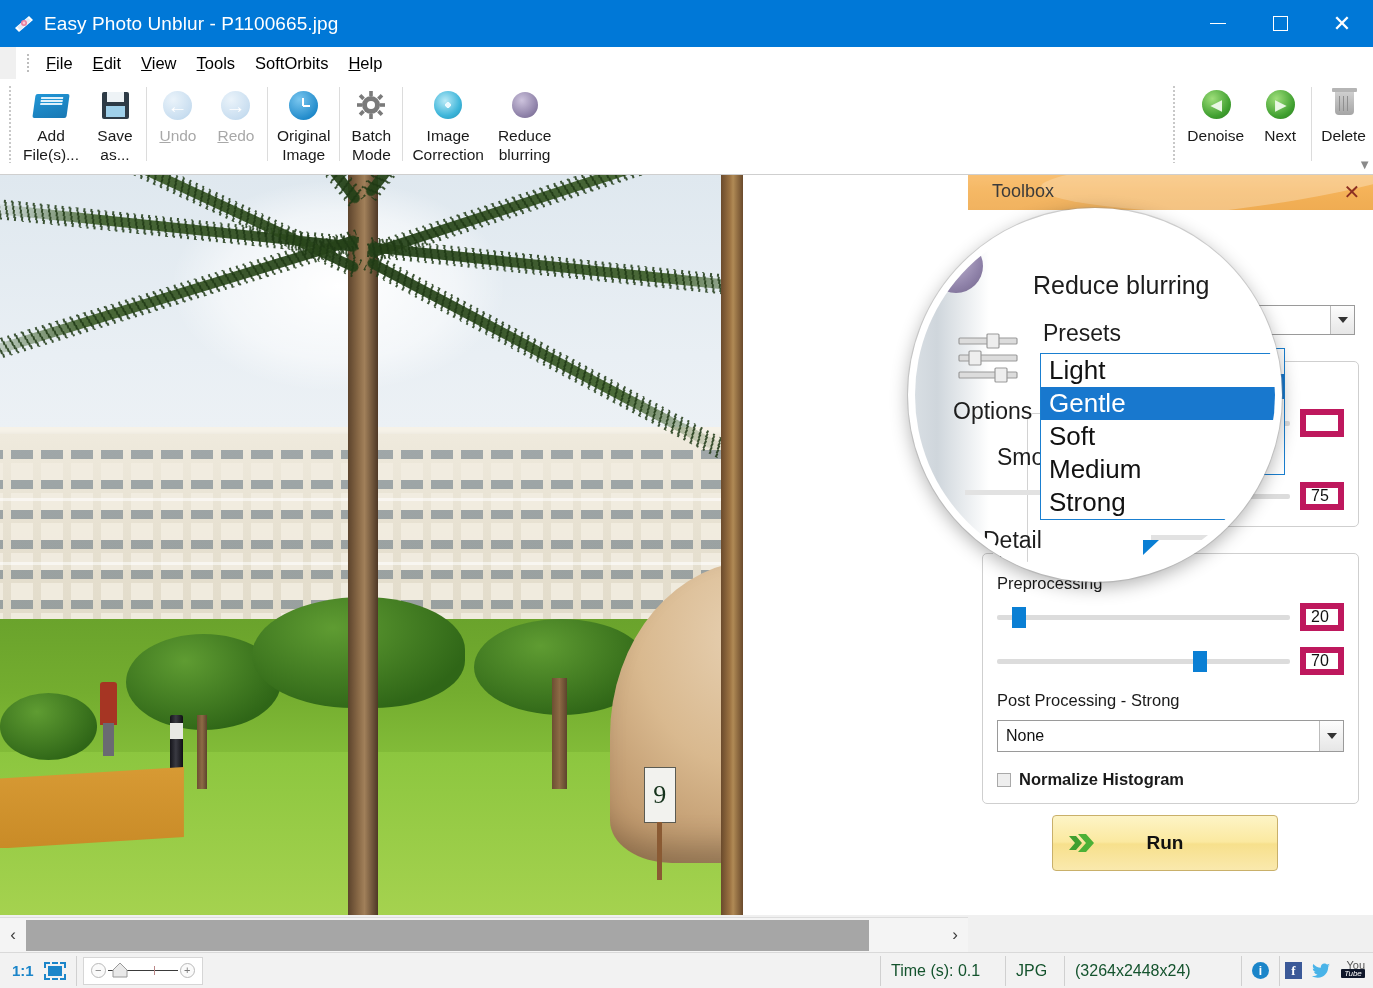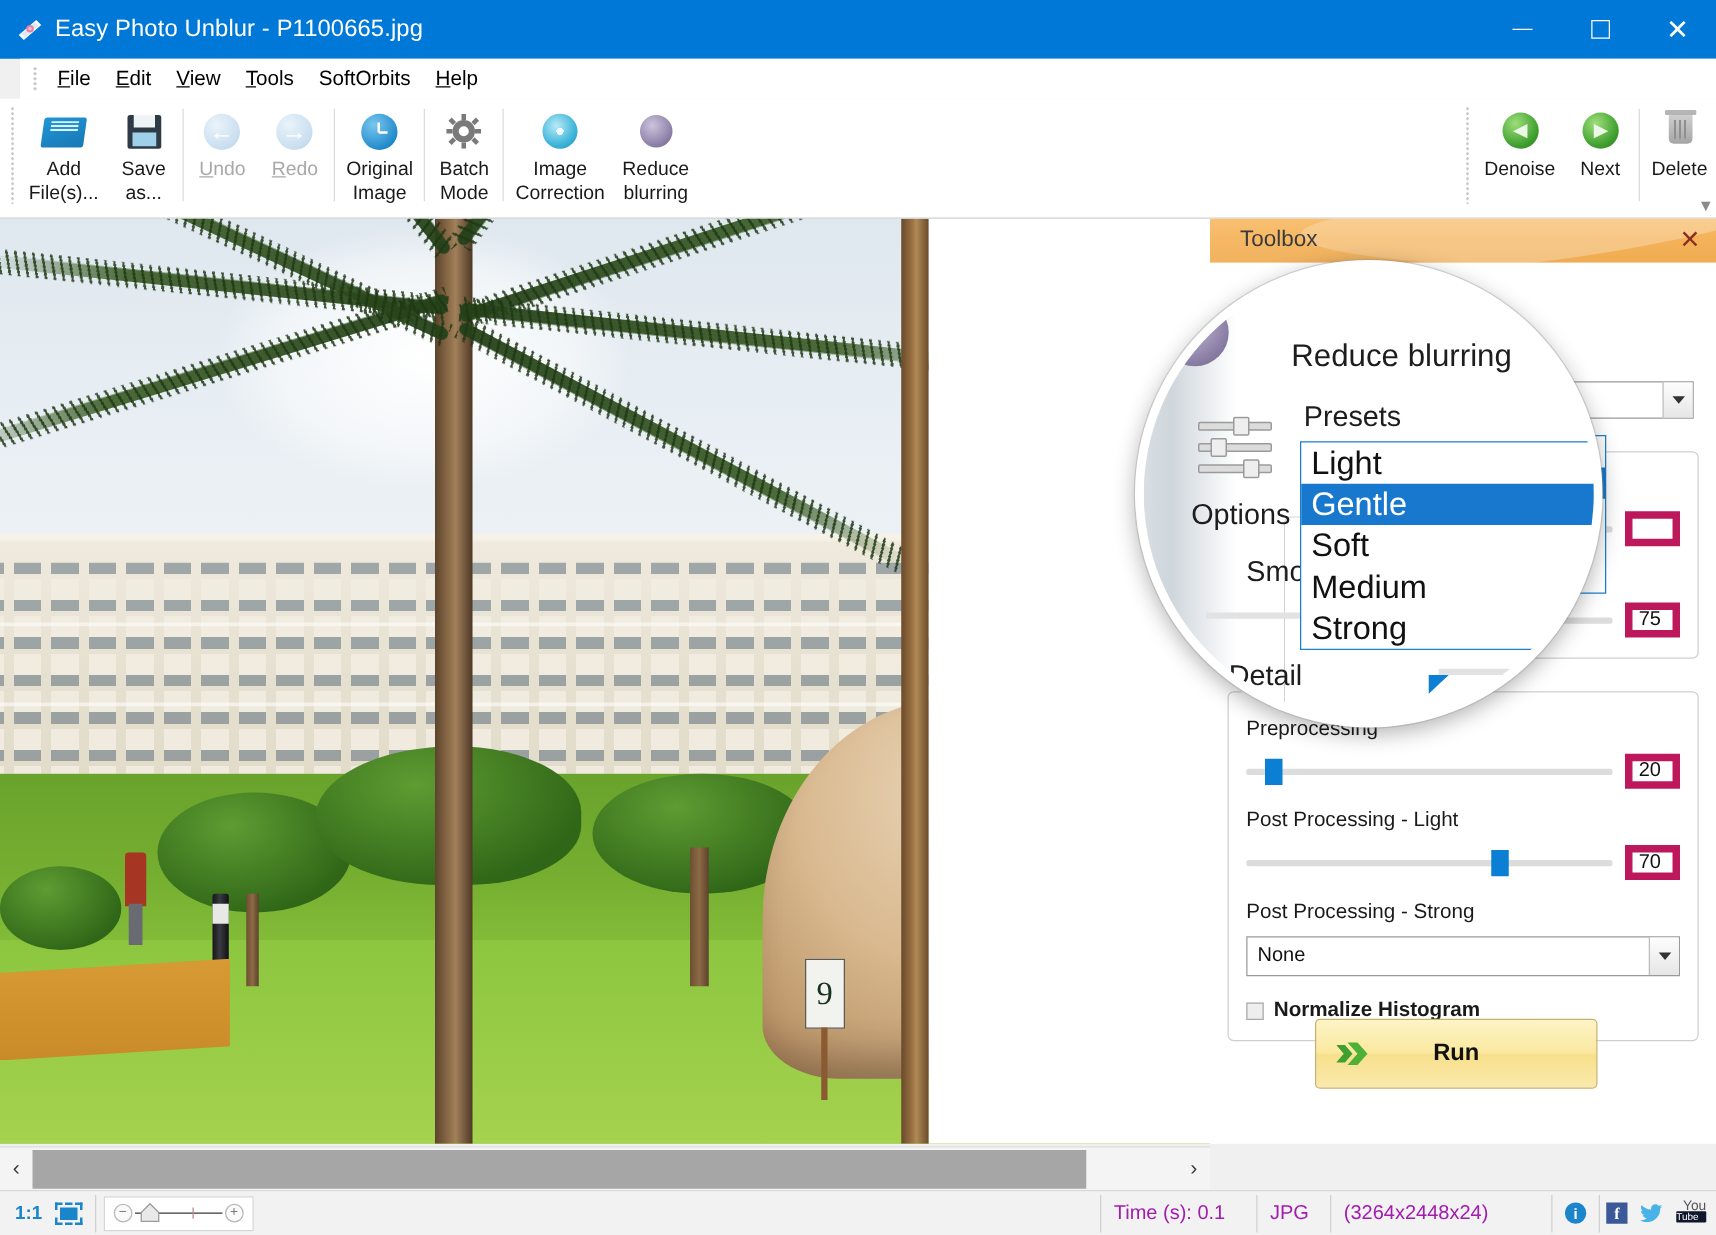--- a/index.html
+++ b/index.html
@@ -449,21 +449,21 @@
   }
 
   
   .statusbar {
     position: absolute; left: 0; top: 952px; width: 1373px; height: 36px;
     background: #f2f2f2; display: flex; align-items: center;
     border-top: 1px solid #d9d9d9;
   }
   .sb-cell {
     height: 36px; display: flex; align-items: center; padding: 0 10px;
-    font-size: 16px; color: #a21caf;
+    font-size: 16px; color: #14532d;
   }
   .sb-div { width: 1px; height: 30px; background: #d0d0d0; }
   .sb-11 { color: #1b85c9; font-weight: bold; font-size: 15px; padding: 0 8px 0 12px; }
   .fit-ico {
     width: 22px; height: 18px; position: relative; margin: 0 10px 0 2px;
   }
   .fit-ico::before {
     content:""; position:absolute; inset:0; border:2px dashed #1b85c9;
   }
   .fit-ico::after {
@@ -483,21 +483,21 @@
   .ico-info {
     width: 17px; height: 17px; border-radius: 50%; background: #1b85c9;
     color: #fff; font-size: 12px; font-weight: bold; display:flex; align-items:center; justify-content:center;
     margin: 0 10px;
   }
   .ico-fb { width: 17px; height: 17px; background: #3b5998; color:#fff; font-size:13px; font-weight:bold;
             display:flex; align-items:center; justify-content:center; margin: 0 5px; font-family:"Liberation Serif",serif;}
   .ico-tw { width: 19px; height: 17px; color:#49b3e8; font-size: 16px; display:flex; align-items:center; justify-content:center; margin: 0 5px;}
   .ico-yt { width: 24px; height: 19px; display:flex; flex-direction: column; margin: 0 8px 0 5px; }
   .ico-yt .y1 { font-size:11px; color:#555; line-height:8px; text-align:right; }
-  .ico-yt .y2 { background:#0f172a; color:#fff; font-size:8px; line-height:9px; border-radius:1px;}
+  .ico-yt .y2 { background:#0f172a; color:#fff; font-size:8px; line-height:9px; text-align:center; border-radius:1px;font-style:italic;}
 </style>
 </head>
 <body>
 
 <div class="app">
 
   <div class="titlebar">
     <div class="titlebar-icon">
       <svg width="20" height="20" viewBox="0 0 20 20">
         <polygon points="1,14 15,2 19,6 5,18" fill="#ffffff"></polygon>
@@ -766,21 +766,20 @@
 
         <div class="row-lbl">Preprocessing</div>
         <div class="slider-row">
           <div class="slider">
             <div class="track"></div>
             <div class="thumb" style="left:5%"></div>
           </div>
           <div class="numbox">20</div>
         </div>
 
-        <div class="row-lbl">Post Processing - Light</div>
         <div class="slider-row">
           <div class="slider">
             <div class="track"></div>
             <div class="thumb" style="left:67%"></div>
           </div>
           <div class="numbox">70</div>
         </div>
 
         <div class="row-lbl" style="margin-top:4px;">Post Processing - Strong</div>
         <div class="combo" style="height:32px;">

